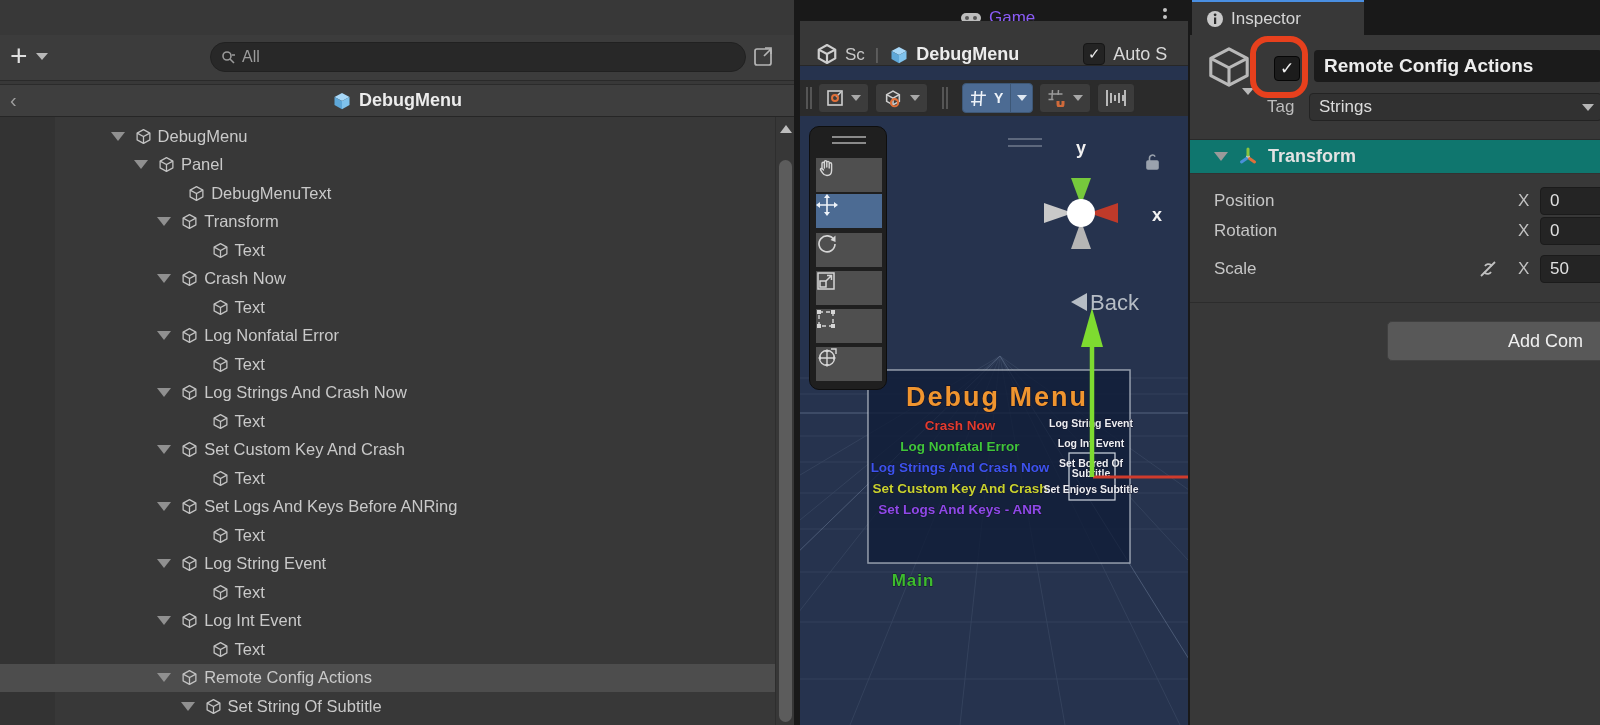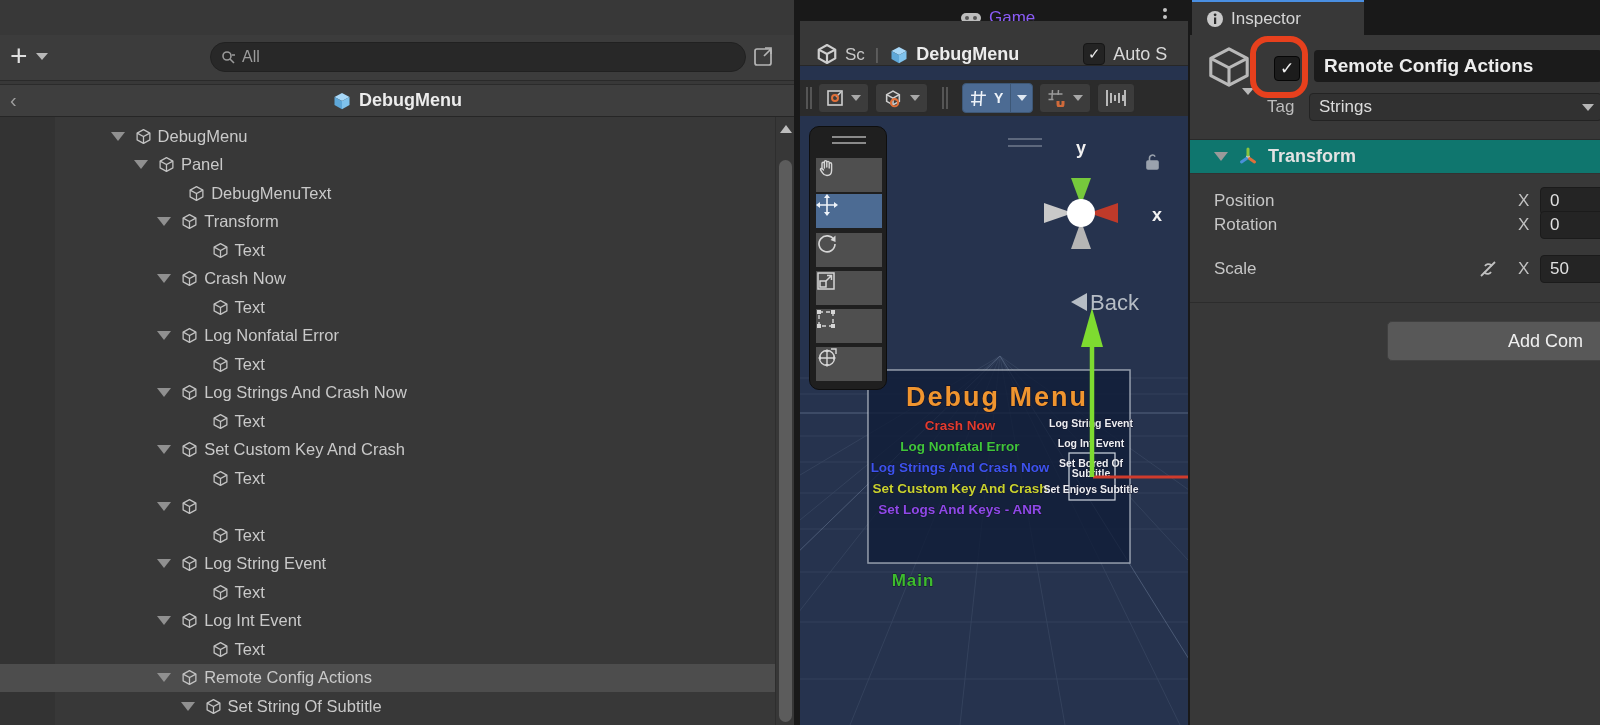--- a/index.html
+++ b/index.html
@@ -268,20 +268,21 @@
           <span class="lbl">Text</span>
         </div>
         <div class="trow" style="top: 375.5px; padding-left: 157.2px;">
           <span class="arr"></span>
           <span style="display: inline-flex; margin-left: 5px;">
             <svg width="17" height="17" viewBox="0 0 16 16">
               <path d="M8 1.5 14 4.8v6.4L8 14.5 2 11.2V4.8Z" fill="none" stroke="#c2c2c2" stroke-width="1.2" stroke-linejoin="round"></path>
               <path d="M2 4.8 8 8l6-3.2M8 8v6.5" fill="none" stroke="#c2c2c2" stroke-width="1.2"></path>
             </svg>
           </span>
+          <span class="lbl">Set Logs And Keys Before ANRing</span>
         </div>
         <div class="trow" style="top: 404px; padding-left: 206.5px;">
           <span style="display: inline-flex; margin-left: 5px;">
             <svg width="17" height="17" viewBox="0 0 16 16">
               <path d="M8 1.5 14 4.8v6.4L8 14.5 2 11.2V4.8Z" fill="none" stroke="#c2c2c2" stroke-width="1.2" stroke-linejoin="round"></path>
               <path d="M2 4.8 8 8l6-3.2M8 8v6.5" fill="none" stroke="#c2c2c2" stroke-width="1.2"></path>
             </svg>
           </span>
           <span class="lbl">Text</span>
         </div>
@@ -600,21 +601,21 @@
       <path d="M12.5 12.5 17.5 16" stroke="#e0703a" stroke-width="3" stroke-linecap="round"></path>
     </svg>
     <span>Transform</span>
   </div>
 
   <div class="irow" style="top:187px">
     <span class="rl">Position</span>
     <span class="ax">X</span>
     <span class="fld">0</span>
   </div>
-  <div class="irow" style="top:211px">
+  <div class="irow" style="top:217px">
     <span class="rl">Rotation</span>
     <span class="ax">X</span>
     <span class="fld">0</span>
   </div>
   <div class="irow" style="top:255px">
     <span class="rl">Scale</span>
     <svg class="abs" style="left:286px;top:3px" width="24" height="22" viewBox="0 0 24 22">
       <path d="M9 8a4 4 0 0 1 6-1l1 1M15 14a4 4 0 0 1-6 1l-1-1" fill="none" stroke="#c0c0c0" stroke-width="1.8"></path>
       <path d="M5 18 19 4" stroke="#c0c0c0" stroke-width="1.8"></path>
     </svg>

